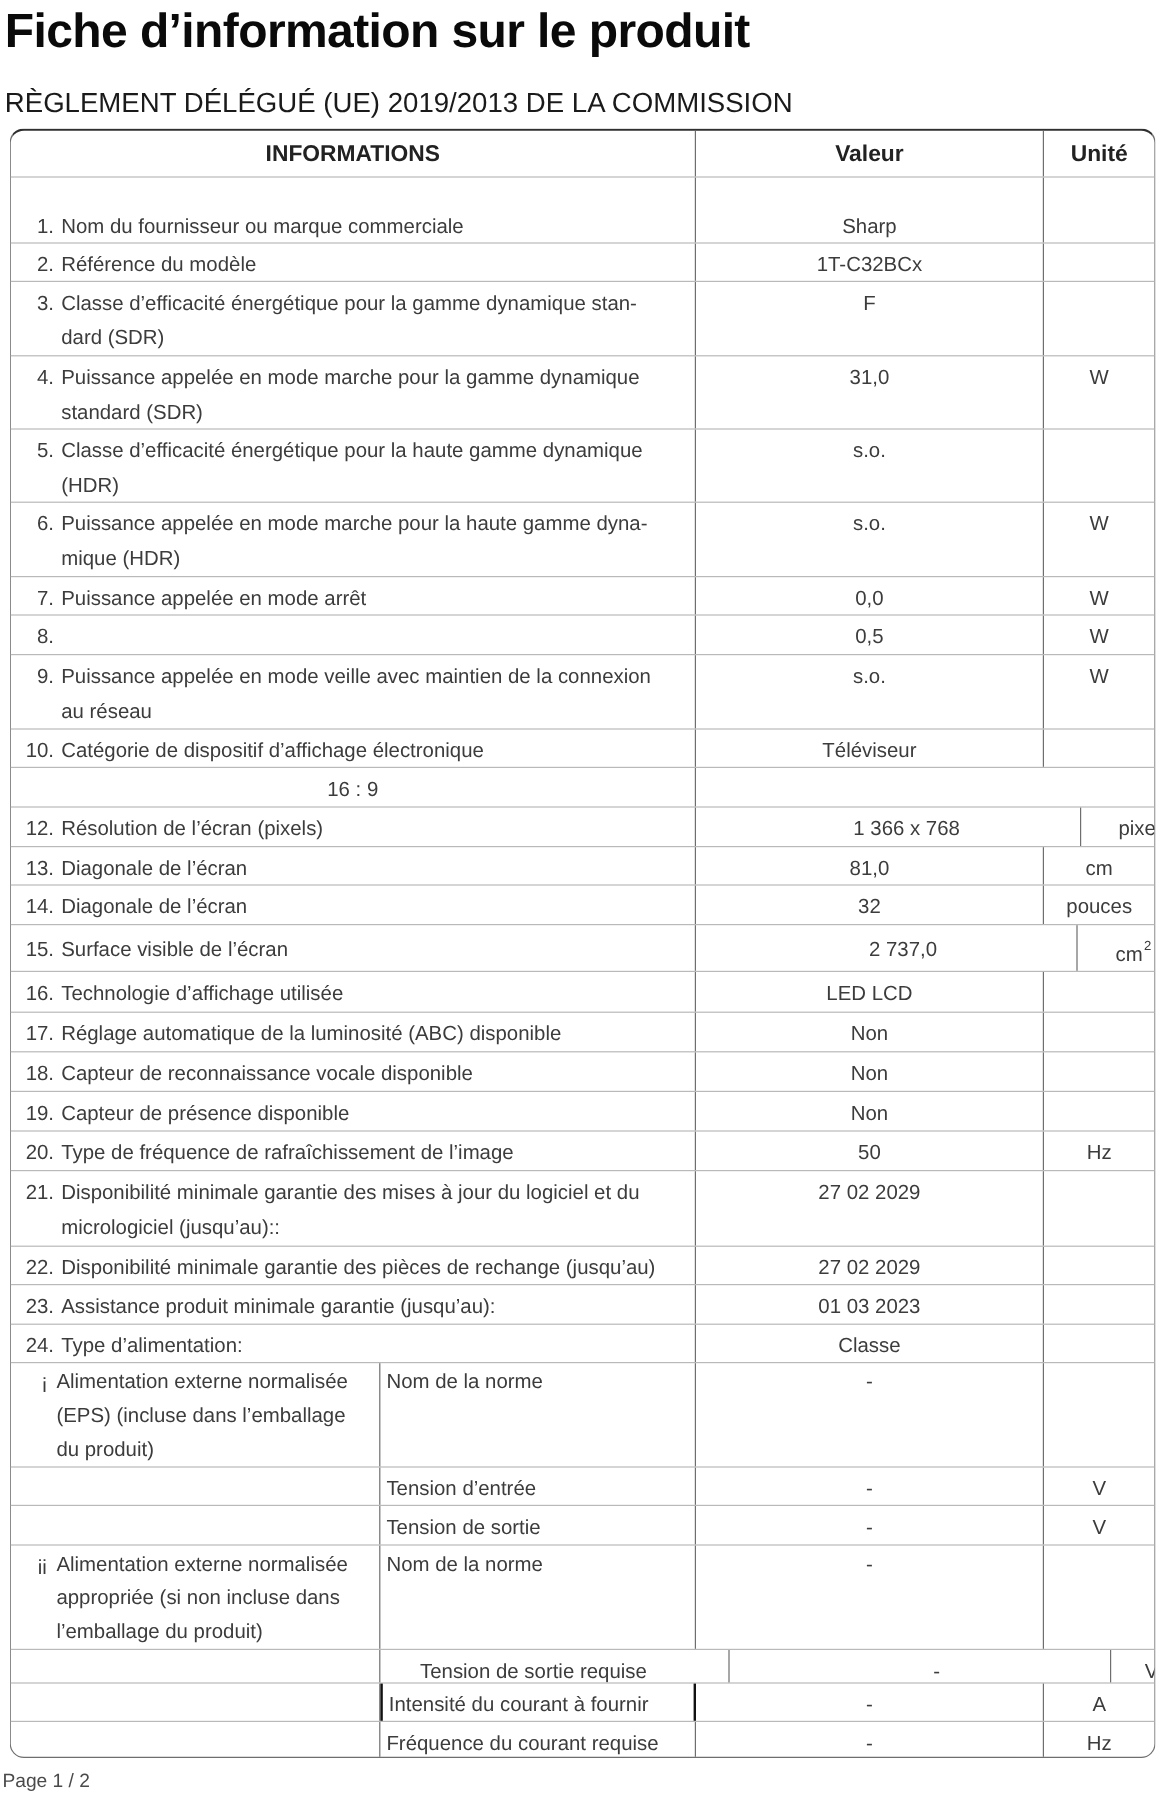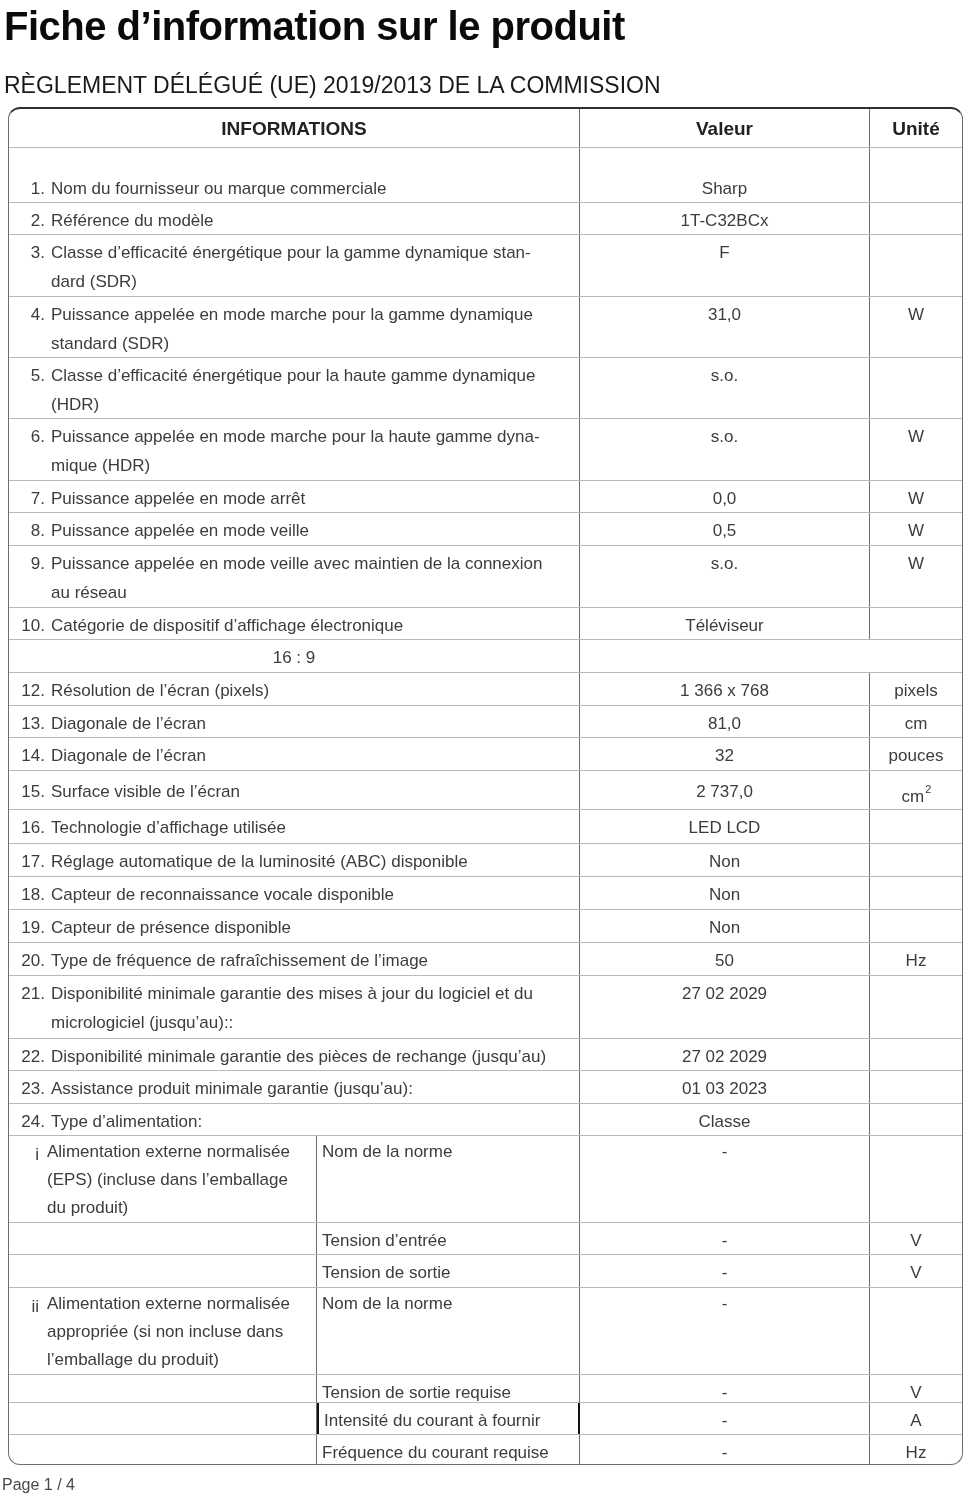--- a/index.html
+++ b/index.html
@@ -149,21 +149,20 @@
       <div class="cell vline info">
         <span class="num">7.</span>
         <div class="label">Puissance appelée en mode arrêt</div>
       </div>
       <div class="cell vline value">0,0</div>
       <div class="cell unit"><span>W</span></div>
     </div>
     <div class="trow normal" style="height: 33px;">
       <div class="cell vline info">
         <span class="num">8.</span>
-        <div class="label">Puissance appelée en mode veille</div>
       </div>
       <div class="cell vline value">0,5</div>
       <div class="cell unit"><span>W</span></div>
     </div>
     <div class="trow normal" style="height: 62px;">
       <div class="cell vline info">
         <span class="num">9.</span>
         <div class="label">Puissance appelée en mode veille avec maintien de la connexion
 au réseau</div>
       </div>
@@ -175,21 +174,21 @@
         <span class="num">10.</span>
         <div class="label">Catégorie de dispositif d’affichage électronique</div>
       </div>
       <div class="cell vline value">Téléviseur</div>
       <div class="cell unit"><span></span></div>
     </div>
     <div class="trow normal" style="height: 33px;">
       <div class="cell vline value">16  :  9</div>
       <div class="cell unit"><span></span></div>
     </div>
-    <div class="trow normal" style="height: 33px;">
+    <div class="trow normal" style="height: 33px; gap: 31px;">
       <div class="cell vline info">
         <span class="num">12.</span>
         <div class="label">Résolution de l’écran (pixels)</div>
       </div>
       <div class="cell vline value">1 366  x  768</div>
       <div class="cell unit"><span>pixels</span></div>
     </div>
     <div class="trow normal" style="height: 32px;">
       <div class="cell vline info">
         <span class="num">13.</span>
@@ -199,21 +198,21 @@
       <div class="cell unit"><span>cm</span></div>
     </div>
     <div class="trow normal" style="height: 33px;">
       <div class="cell vline info">
         <span class="num">14.</span>
         <div class="label">Diagonale de l’écran</div>
       </div>
       <div class="cell vline value">32</div>
       <div class="cell unit"><span>pouces</span></div>
     </div>
-    <div class="trow normal midpad" style="height: 39px;">
+    <div class="trow normal midpad" style="height: 39px; gap: 28px;">
       <div class="cell vline info">
         <span class="num">15.</span>
         <div class="label">Surface visible de l’écran</div>
       </div>
       <div class="cell vline value">2 737,0</div>
       <div class="cell unit"><span>cm</span><sup class="u2">2</sup></div>
     </div>
     <div class="trow normal" style="height: 34px;">
       <div class="cell vline info">
         <span class="num">16.</span>
@@ -314,33 +313,33 @@
       <div class="cell vline info">
         <span class="marker">ii</span>
         <div class="label">Alimentation externe normalisée
 appropriée (si non incluse dans
 l’emballage du produit)</div>
       </div>
       <div class="cell vline sublabel subl">Nom de la norme</div>
       <div class="cell vline value">-</div>
       <div class="cell unit"><span></span></div>
     </div>
-    <div class="trow subcont" style="height: 28px;">
+    <div class="trow subcont" style="height: 28px; gap: 28px;">
       <div class="cell vline info"></div>
       <div class="cell vline sublabel subl">Tension de sortie requise</div>
       <div class="cell vline value">-</div>
       <div class="cell unit"><span>V</span></div>
     </div>
     <div class="trow subcont bold-borders" style="height: 32px;">
       <div class="cell vline info"></div>
       <div class="cell vline sublabel subl">Intensité du courant à fournir</div>
       <div class="cell vline value">-</div>
       <div class="cell unit"><span>A</span></div>
     </div>
     <div class="trow subcont" style="height: 29px;">
       <div class="cell vline info"></div>
       <div class="cell vline sublabel subl">Fréquence du courant requise</div>
       <div class="cell vline value">-</div>
       <div class="cell unit"><span>Hz</span></div>
     </div>
   </div>
 
-<div class="page-footer">Page 1 / 4</div>
+<div class="page-footer">Page 1 / 2</div>
 
 </body></html>

